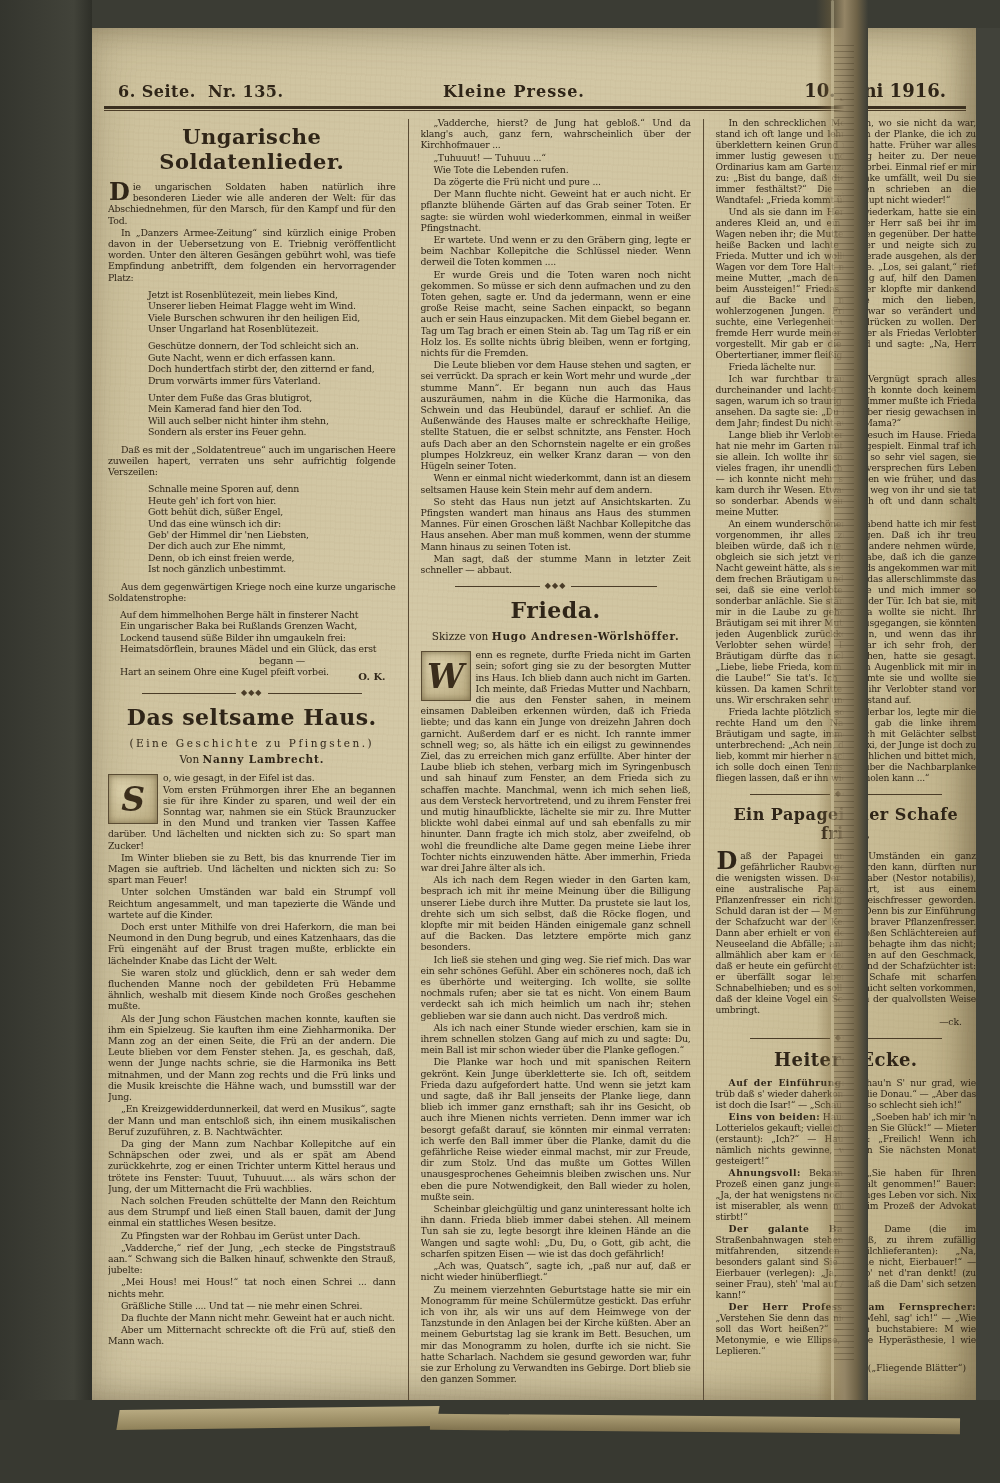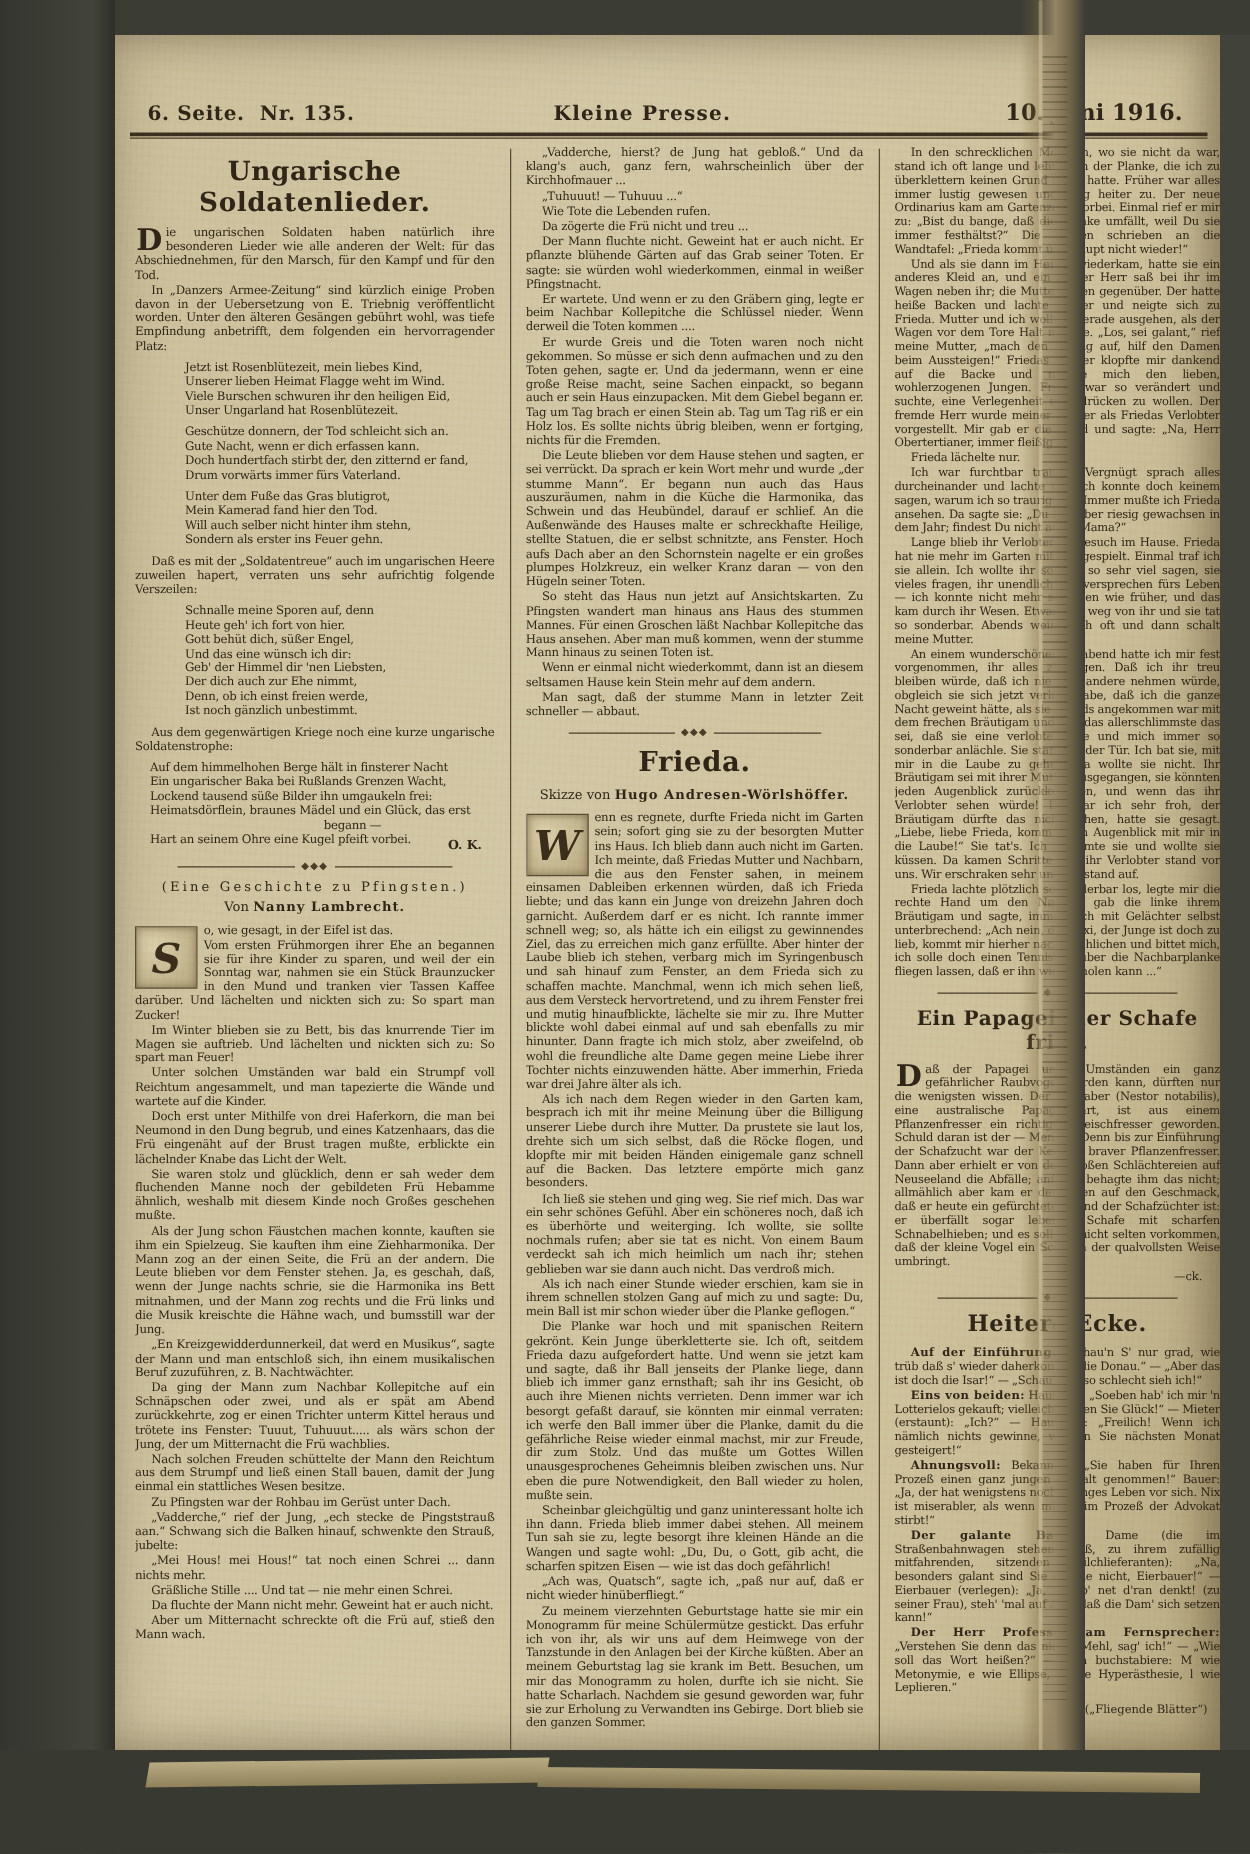--- a/index.html
+++ b/index.html
@@ -125,20 +125,21 @@
                                                   begann —
 Hart an seinem Ohre eine Kugel pfeift vorbei.</div>
           <div class="verse-sig">O. K.</div>
         </article>
 
         <div class="sep">
             <span class="sep-orn">◆◆◆</span>
           </div>
 
         <article>
+          <h2 class="art-title t-haus">Das seltsame Haus.</h2>
           <div class="subtitle">(Eine Geschichte zu Pfingsten.)</div>
           <div class="byline"><span>Von </span><b>Nanny Lambrecht.</b></div>
           <p class="body-p noindent"><span class="ornate">S</span><span>o, wie gesagt, in der Eifel ist das.</span><br><span>Vom ersten Frühmorgen ihrer Ehe an begannen sie für ihre Kinder zu sparen, und weil der ein Sonntag war, nahmen sie ein Stück Braunzucker in den Mund und tranken vier Tassen Kaffee darüber. Und lächelten und nickten sich zu: So spart man Zucker!</span></p>
           <div>
 
           <p class="body-p">Im Winter blieben sie zu Bett, bis das knurrende Tier im Magen sie auftrieb. Und lächelten und nickten sich zu: So spart man Feuer!</p>
               <p class="body-p">Unter solchen Umständen war bald ein Strumpf voll Reichtum angesammelt, und man tapezierte die Wände und wartete auf die Kinder.</p>
               <p class="body-p">Doch erst unter Mithilfe von drei Haferkorn, die man bei Neumond in den Dung begrub, und eines Katzenhaars, das die Frü eingenäht auf der Brust tragen mußte, erblickte ein lächelnder Knabe das Licht der Welt.</p>
               <p class="body-p">Sie waren stolz und glücklich, denn er sah weder dem fluchenden Manne noch der gebildeten Frü Hebamme ähnlich, weshalb mit diesem Kinde noch Großes geschehen mußte.</p>
               <p class="body-p">Als der Jung schon Fäustchen machen konnte, kauften sie ihm ein Spielzeug. Sie kauften ihm eine Ziehharmonika. Der Mann zog an der einen Seite, die Frü an der andern. Die Leute blieben vor dem Fenster stehen. Ja, es geschah, daß, wenn der Junge nachts schrie, sie die Harmonika ins Bett mitnahmen, und der Mann zog rechts und die Frü links und die Musik kreischte die Hähne wach, und bumsstill war der Jung.</p>
@@ -157,27 +158,27 @@
 
       <div class="vrule"></div>
 
       <section class="col col2">
         <article>
           <div>
 
           <p class="body-p">„Vadderche, hierst? de Jung hat gebloß.“ Und da klang's auch, ganz fern, wahrscheinlich über der Kirchhofmauer ...</p>
               <p class="body-p">„Tuhuuut! — Tuhuuu ...“</p>
               <p class="body-p">Wie Tote die Lebenden rufen.</p>
-              <p class="body-p">Da zögerte die Frü nicht und treu ...</p>
+              <p class="body-p">Da zögerte die Frü nicht und pure ...</p>
               <p class="body-p">Der Mann fluchte nicht. Geweint hat er auch nicht. Er pflanzte blühende Gärten auf das Grab seiner Toten. Er sagte: sie würden wohl wiederkommen, einmal in weißer Pfingstnacht.</p>
               <p class="body-p">Er wartete. Und wenn er zu den Gräbern ging, legte er beim Nachbar Kollepitche die Schlüssel nieder. Wenn derweil die Toten kommen ....</p>
               <p class="body-p">Er wurde Greis und die Toten waren noch nicht gekommen. So müsse er sich denn aufmachen und zu den Toten gehen, sagte er. Und da jedermann, wenn er eine große Reise macht, seine Sachen einpackt, so begann auch er sein Haus einzupacken. Mit dem Giebel begann er. Tag um Tag brach er einen Stein ab. Tag um Tag riß er ein Holz los. Es sollte nichts übrig bleiben, wenn er fortging, nichts für die Fremden.</p>
               <p class="body-p">Die Leute blieben vor dem Hause stehen und sagten, er sei verrückt. Da sprach er kein Wort mehr und wurde „der stumme Mann“. Er begann nun auch das Haus auszuräumen, nahm in die Küche die Harmonika, das Schwein und das Heubündel, darauf er schlief. An die Außenwände des Hauses malte er schreckhafte Heilige, stellte Statuen, die er selbst schnitzte, ans Fenster. Hoch aufs Dach aber an den Schornstein nagelte er ein großes plumpes Holzkreuz, ein welker Kranz daran — von den Hügeln seiner Toten.</p>
+              <p class="body-p">Wenn er einmal nicht wiederkommt, dann ist an diesem seltsamen Hause kein Stein mehr auf dem andern.</p>
               <p class="body-p">So steht das Haus nun jetzt auf Ansichtskarten. Zu Pfingsten wandert man hinaus ans Haus des stummen Mannes. Für einen Groschen läßt Nachbar Kollepitche das Haus ansehen. Aber man muß kommen, wenn der stumme Mann hinaus zu seinen Toten ist.</p>
-              <p class="body-p">Wenn er einmal nicht wiederkommt, dann ist an diesem seltsamen Hause kein Stein mehr auf dem andern.</p>
               <p class="body-p">Man sagt, daß der stumme Mann in letzter Zeit schneller — abbaut.</p>
             </div>
         </article>
 
         <div class="sep">
             <span class="sep-orn">◆◆◆</span>
           </div>
 
         <article>
           <h2 class="art-title t-frieda">Frieda.</h2>

